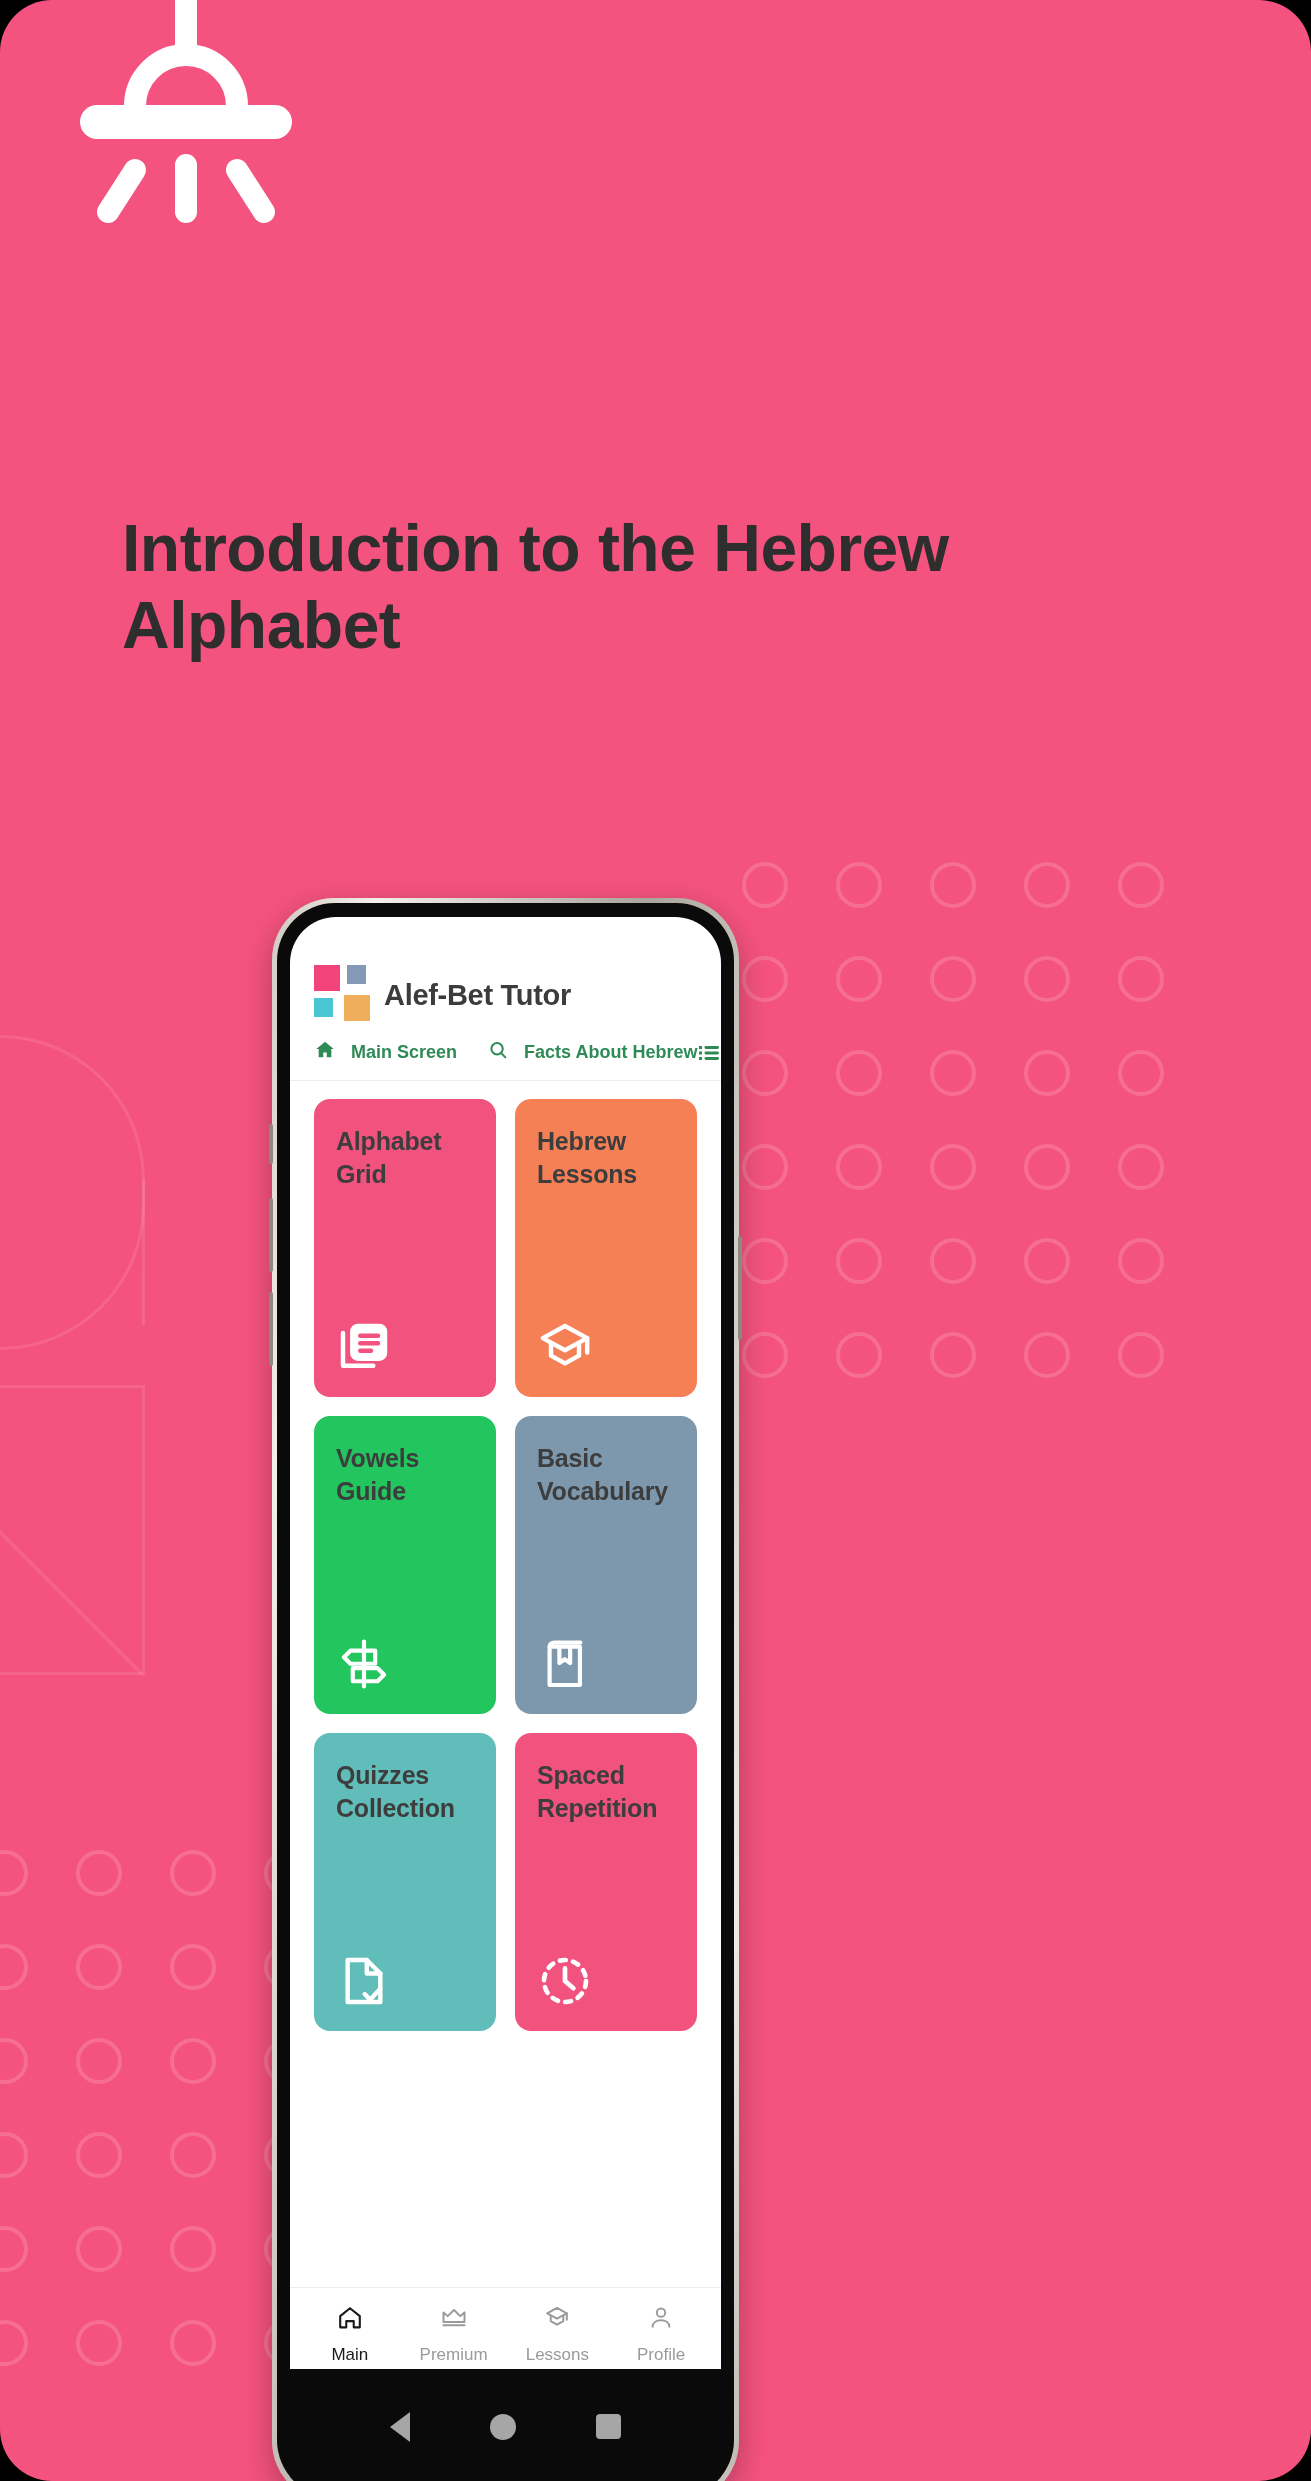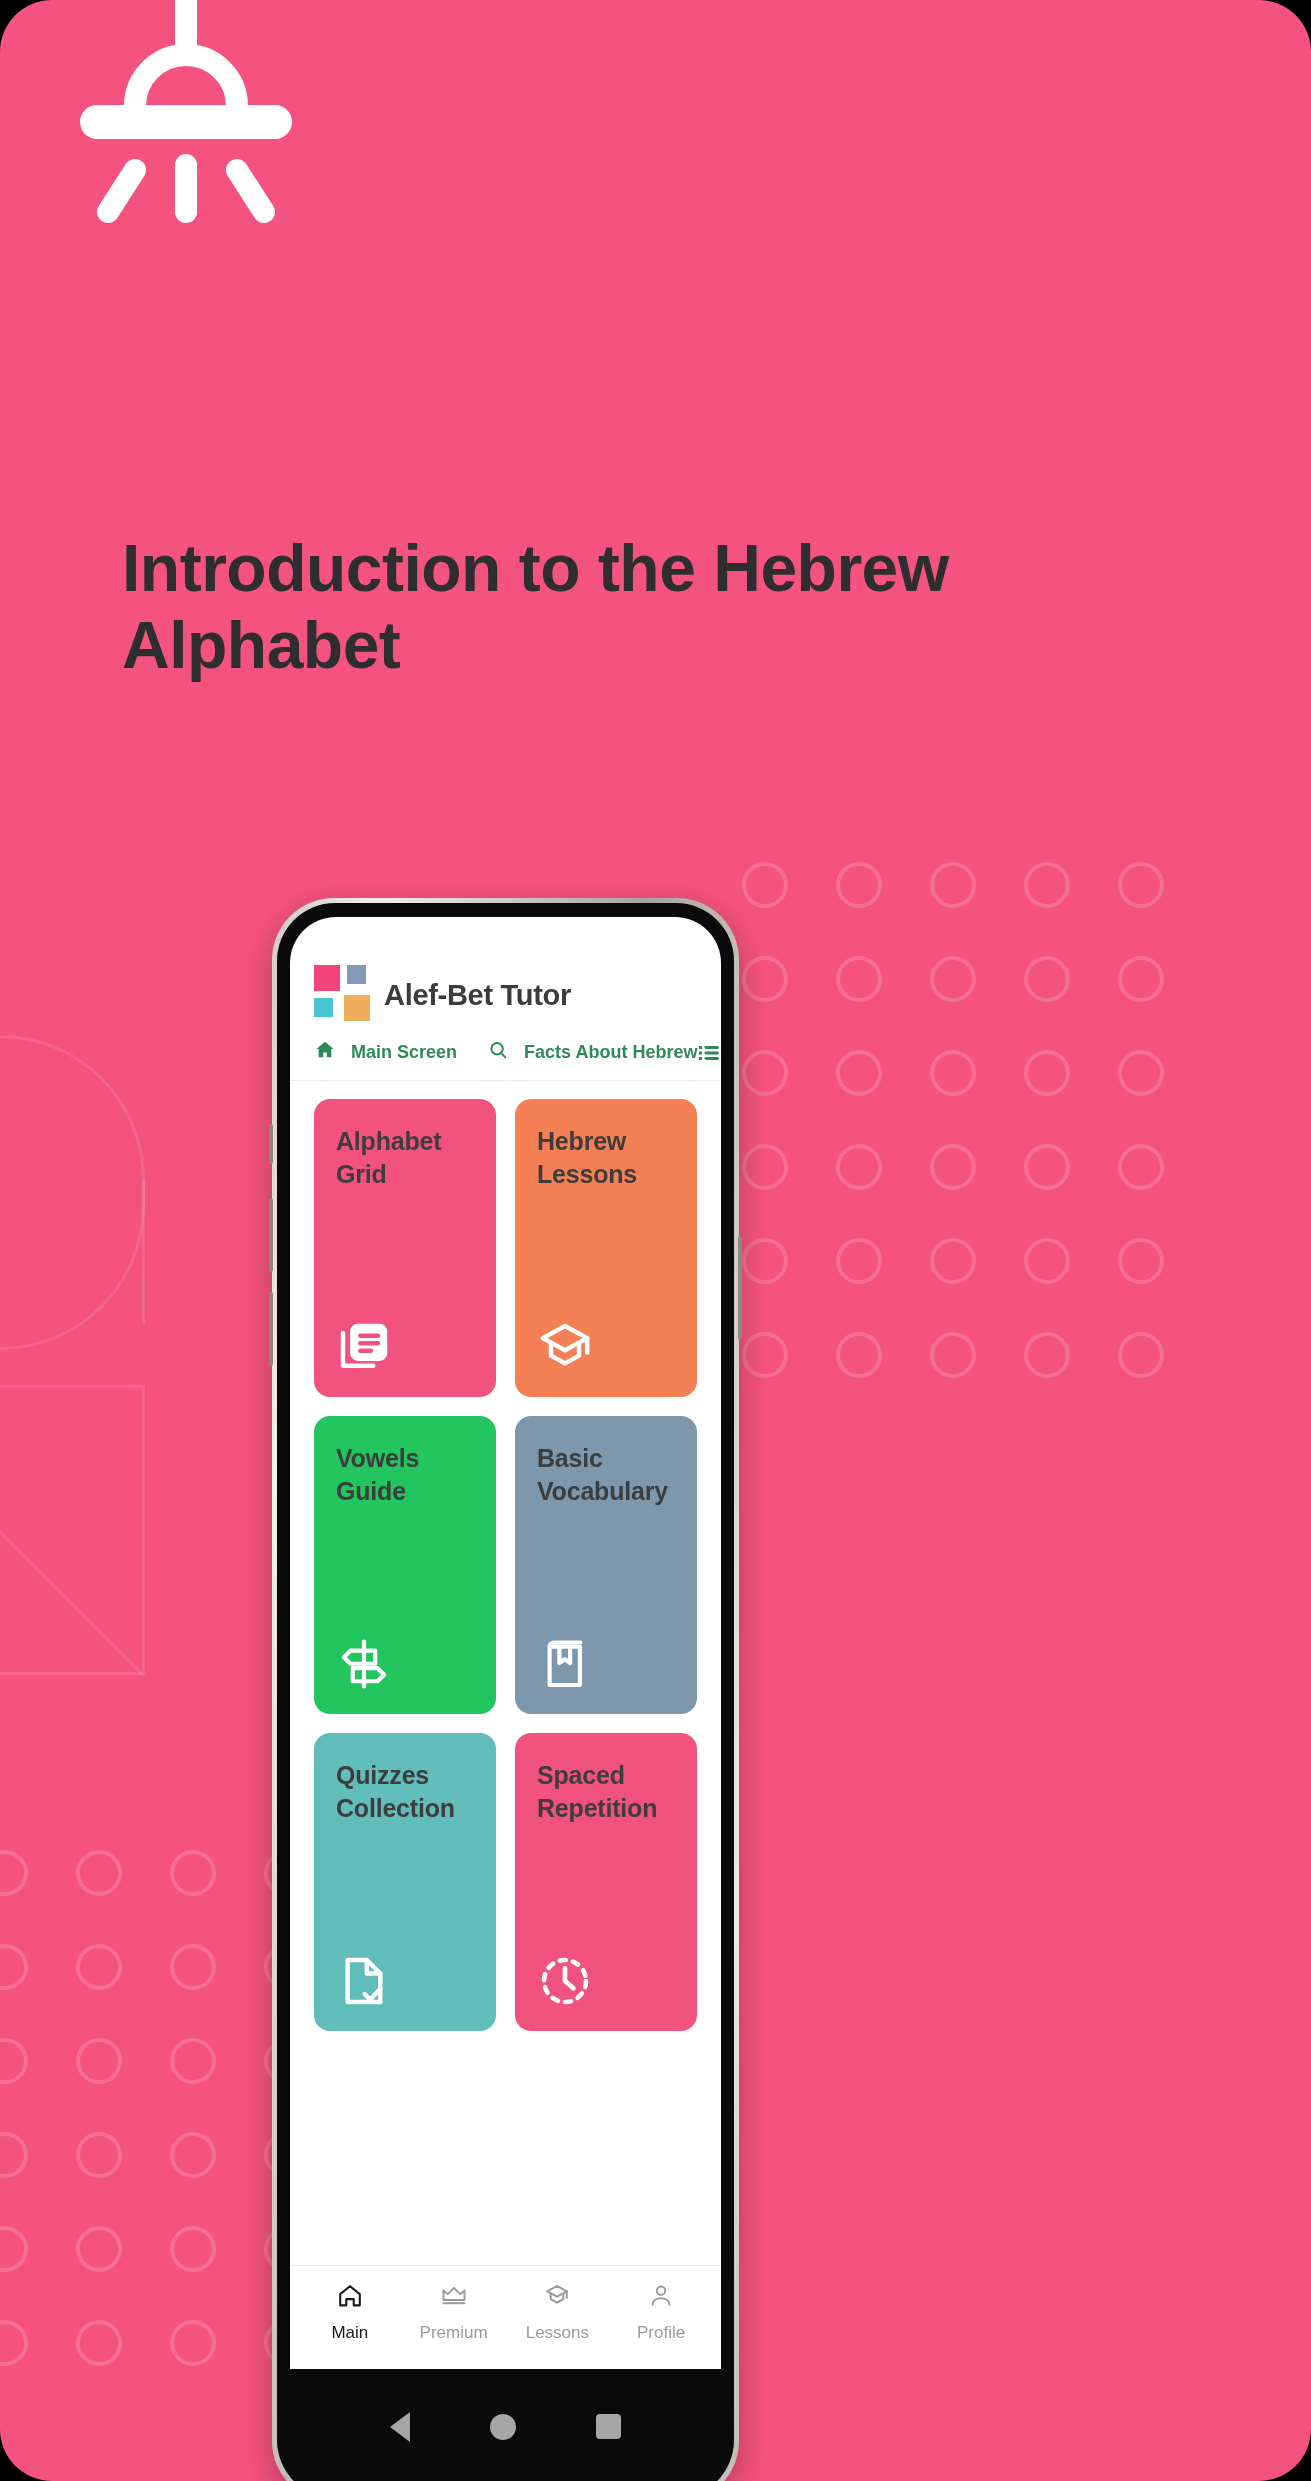--- a/index.html
+++ b/index.html
@@ -68,21 +68,20 @@
   .headline {
     position: absolute;
     top: 510px;
     left: 122px;
     width: 840px;
     color: #2E2E2E;
     font-size: 66px;
     line-height: 1.16;
     font-weight: bold;
     letter-spacing: -0.5px;
-    margin-top: 20px;
   }
 
   
   .phone {
     position: absolute;
     top: 898px;
     left: 272px;
     width: 467px;
     height: 1605px;
     background: linear-gradient(100deg,#cfcac2 0%,#f3efe9 14%,#a9a49c 50%,#efeae3 86%,#bcb7af 100%);
@@ -190,21 +189,21 @@
     color: #3D3D3D;
     line-height: 1.32;
     letter-spacing: -0.2px;
   }
   .tile-icon { width: 56px; height: 56px; }
 
   
   .tabbar {
     display: flex;
     border-top: 1.5px solid #ececec;
-    padding: 16px 8px 26px 8px;
+    padding: 16px 8px 4px 8px;
     background: #fff;
   }
   .tab {
     flex: 1;
     display: flex;
     flex-direction: column;
     align-items: center;
     gap: 8px;
     color: #9a9a9a;
     font-size: 17px;

